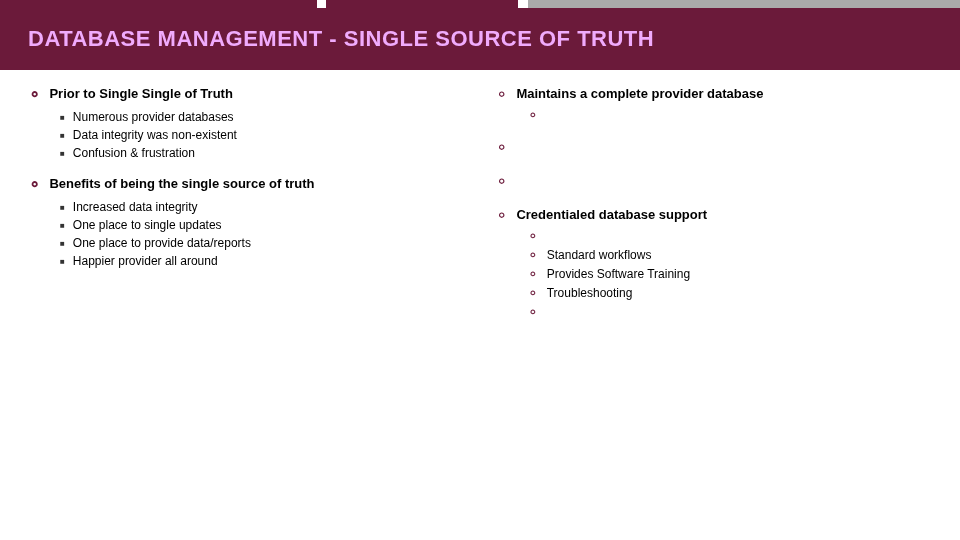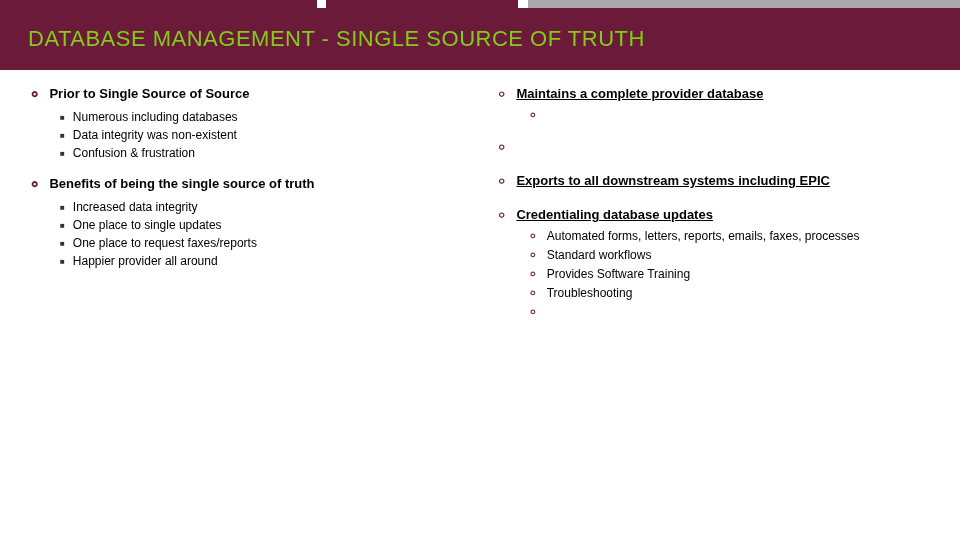--- a/index.html
+++ b/index.html
@@ -22,23 +22,23 @@
     .bar3 { background: #6b1a3a; width: 20%; }
     .bar4 { background: #ffffff; width: 1%; }
     .bar5 { background: #aaa; width: 45%; }
 
     .title-block {
       background: #6b1a3a;
       padding: 18px 28px;
       margin-bottom: 16px;
     }
     .title-block h1 {
-      color: #84cc16;
+      color: #f0abfc;
       font-size: 22px;
-      font-weight: normal;
+      font-weight: bold;
       letter-spacing: 0.5px;
       text-transform: uppercase;
     }
 
     .content {
       display: flex;
       padding: 0 28px;
       gap: 30px;
     }
 
@@ -94,21 +94,20 @@
     }
     .bullet-main2 .circle {
       color: #6b1a3a;
       font-size: 16px;
       margin-right: 8px;
       margin-top: -1px;
       flex-shrink: 0;
     }
     .bullet-main2 span.bold {
       font-weight: bold;
-      text-decoration: underline;
     }
 
     .bullet-sub2 {
       display: flex;
       align-items: flex-start;
       margin-left: 32px;
       margin-bottom: 4px;
       font-size: 12px;
     }
     .bullet-sub2 .circle2 {
@@ -134,25 +133,25 @@
   <h1>DATABASE MANAGEMENT - SINGLE SOURCE OF TRUTH</h1>
 </div>
 
 <div class="content">
 
   <div class="left-col">
 
     <div class="section-gap">
       <div class="bullet-main">
         <span class="circle">⚬</span>
-        <span>Prior to Single Source of Source</span>
-      </div>
-      <div class="bullet-sub">
-        <span class="square">■</span>
-        <span>Numerous including databases</span>
+        <span>Prior to Single Single of Truth</span>
+      </div>
+      <div class="bullet-sub">
+        <span class="square">■</span>
+        <span>Numerous provider databases</span>
       </div>
       <div class="bullet-sub">
         <span class="square">■</span>
         <span>Data integrity was non-existent</span>
       </div>
       <div class="bullet-sub">
         <span class="square">■</span>
         <span>Confusion &amp; frustration</span>
       </div>
     </div>
@@ -165,21 +164,21 @@
       <div class="bullet-sub">
         <span class="square">■</span>
         <span>Increased data integrity</span>
       </div>
       <div class="bullet-sub">
         <span class="square">■</span>
         <span>One place to single updates</span>
       </div>
       <div class="bullet-sub">
         <span class="square">■</span>
-        <span>One place to request faxes/reports</span>
+        <span>One place to provide data/reports</span>
       </div>
       <div class="bullet-sub">
         <span class="square">■</span>
         <span>Happier provider all around</span>
       </div>
     </div>
   </div>
 
   <div class="right-col">
 
@@ -195,32 +194,30 @@
 
     <div class="section-gap">
       <div class="bullet-main2">
         <span class="circle">⚬</span>
       </div>
     </div>
 
     <div class="section-gap">
       <div class="bullet-main2">
         <span class="circle">⚬</span>
-        <span class="bold">Exports to all downstream systems including EPIC</span>
-      </div>
-    </div>
-
-    <div class="section-gap">
-      <div class="bullet-main2">
-        <span class="circle">⚬</span>
-        <span class="bold">Credentialing database updates</span>
-      </div>
-      <div class="bullet-sub2">
-        <span class="circle2">⚬</span>
-        <span>Automated forms, letters, reports, emails, faxes, processes</span>
+      </div>
+    </div>
+
+    <div class="section-gap">
+      <div class="bullet-main2">
+        <span class="circle">⚬</span>
+        <span class="bold">Credentialed database support</span>
+      </div>
+      <div class="bullet-sub2">
+        <span class="circle2">⚬</span>
       </div>
       <div class="bullet-sub2">
         <span class="circle2">⚬</span>
         <span>Standard workflows</span>
       </div>
       <div class="bullet-sub2">
         <span class="circle2">⚬</span>
         <span>Provides Software Training</span>
       </div>
       <div class="bullet-sub2">

